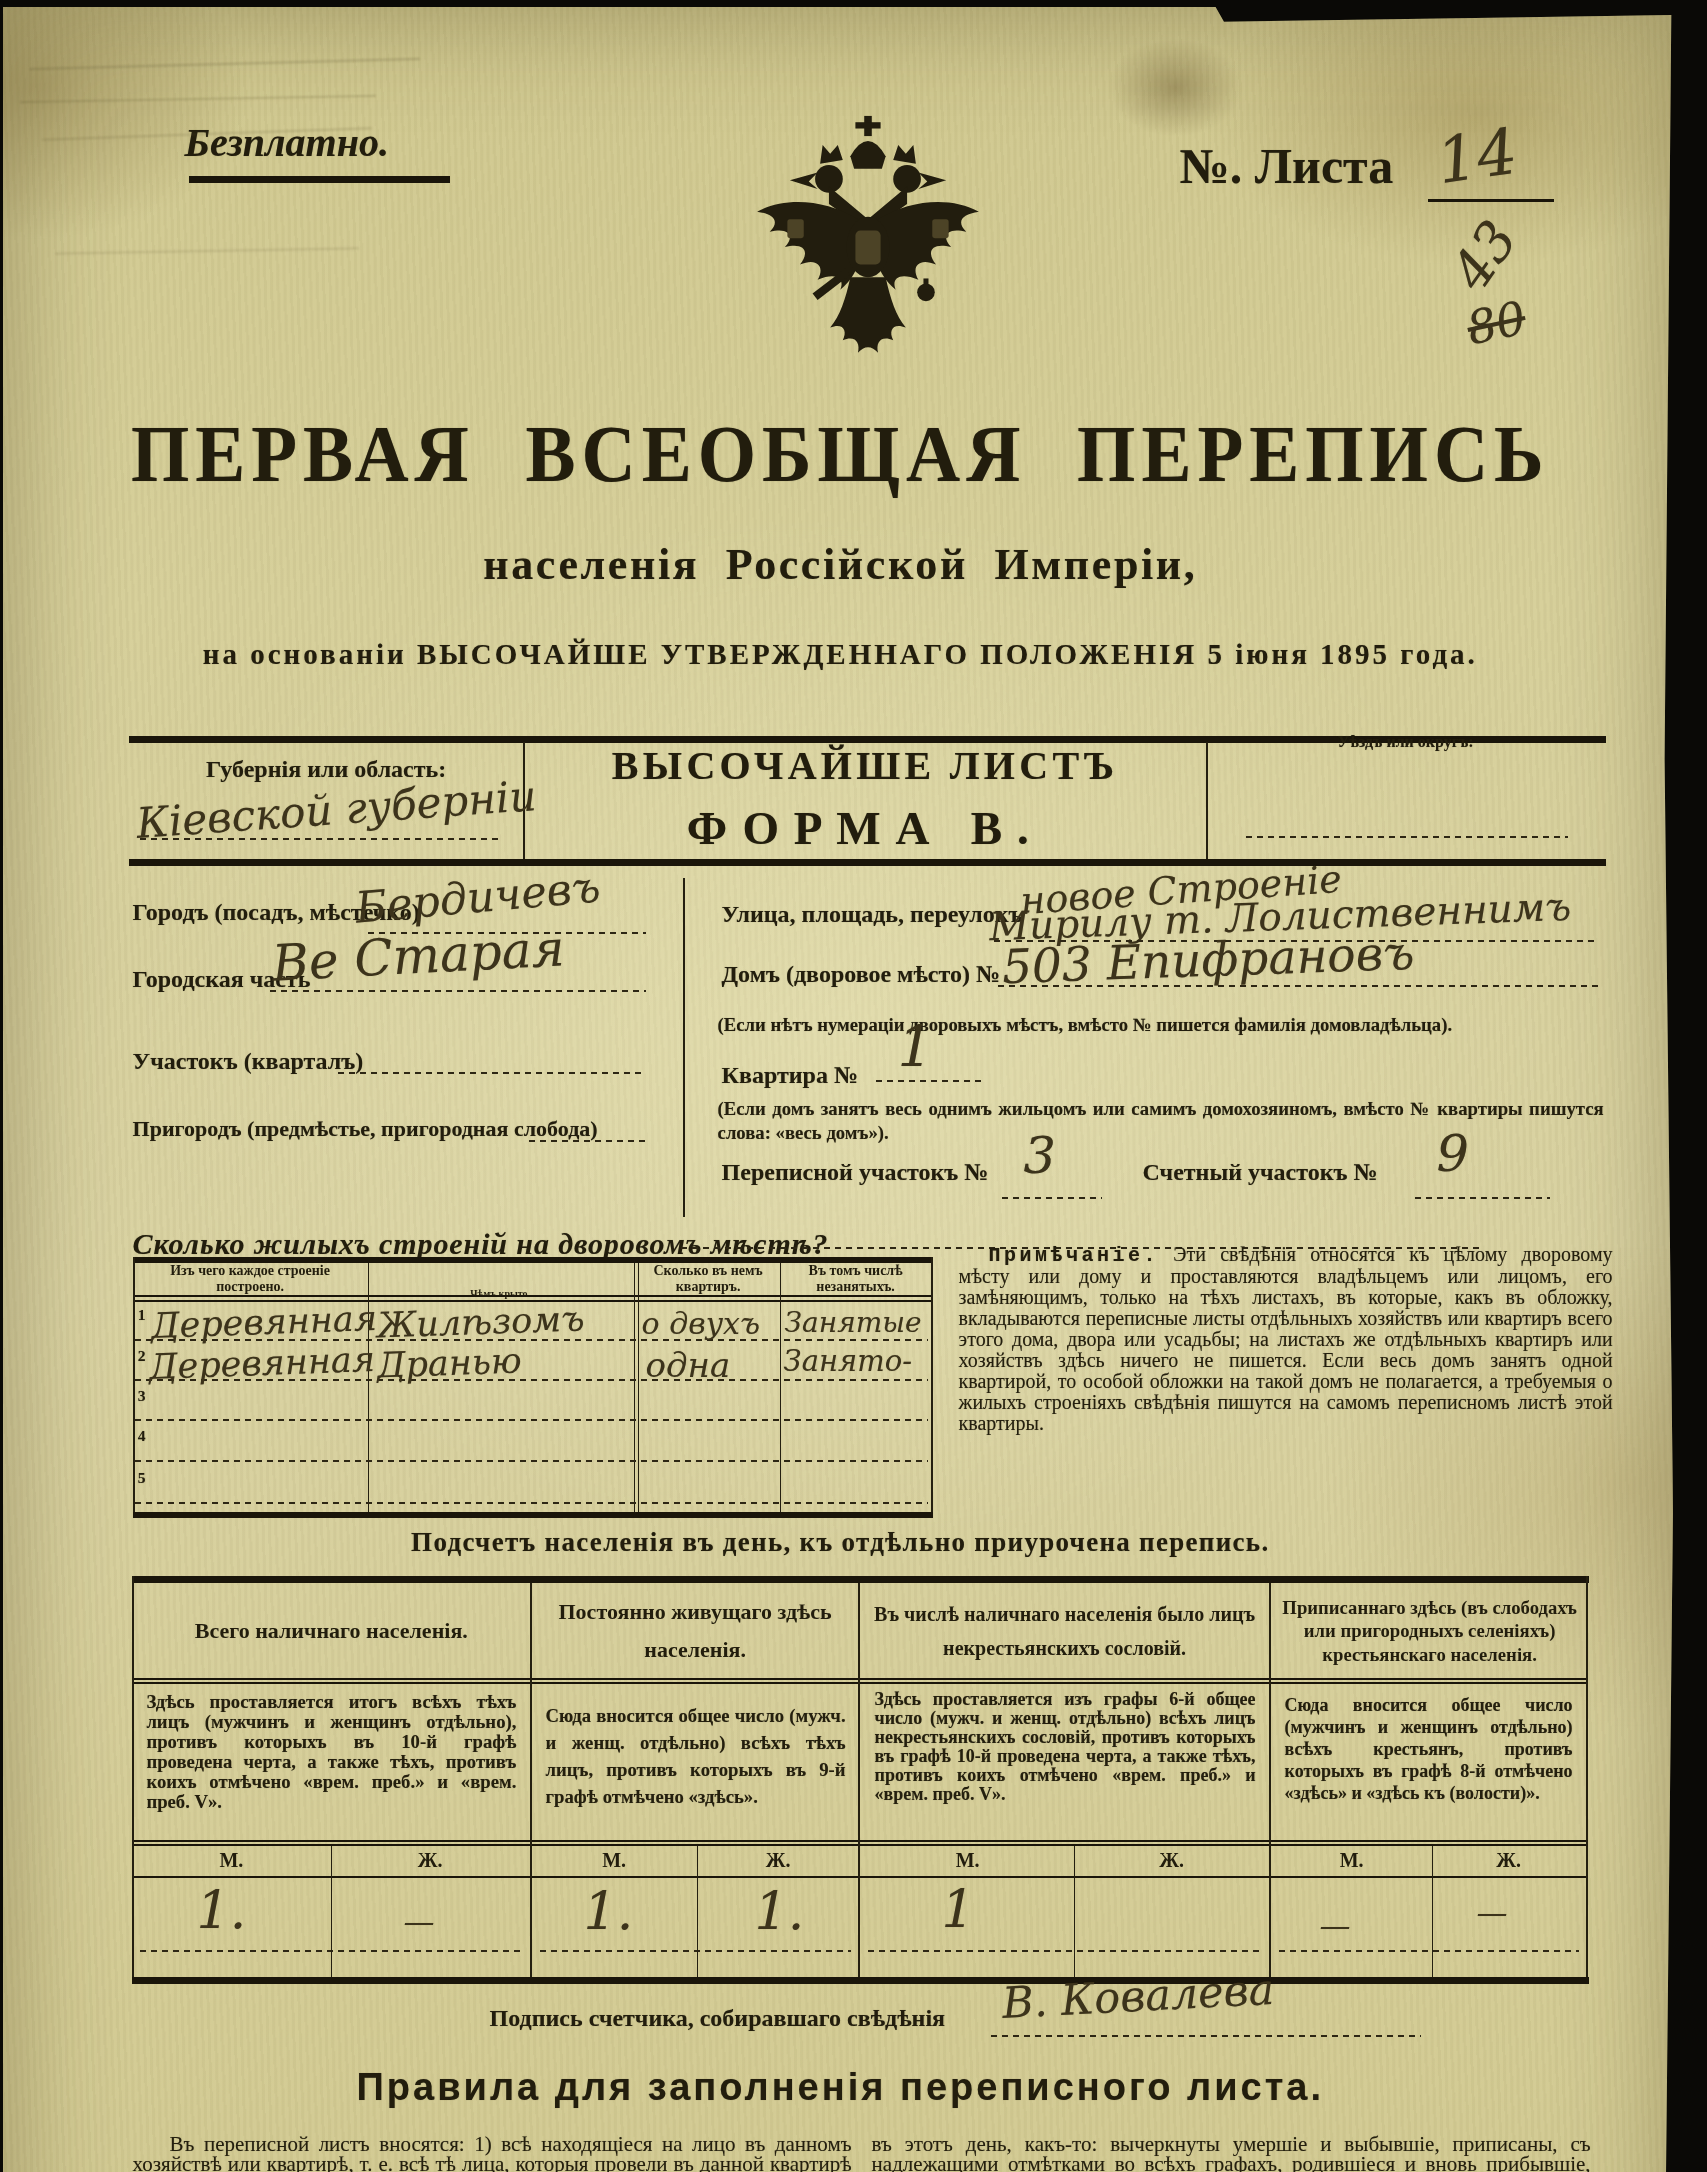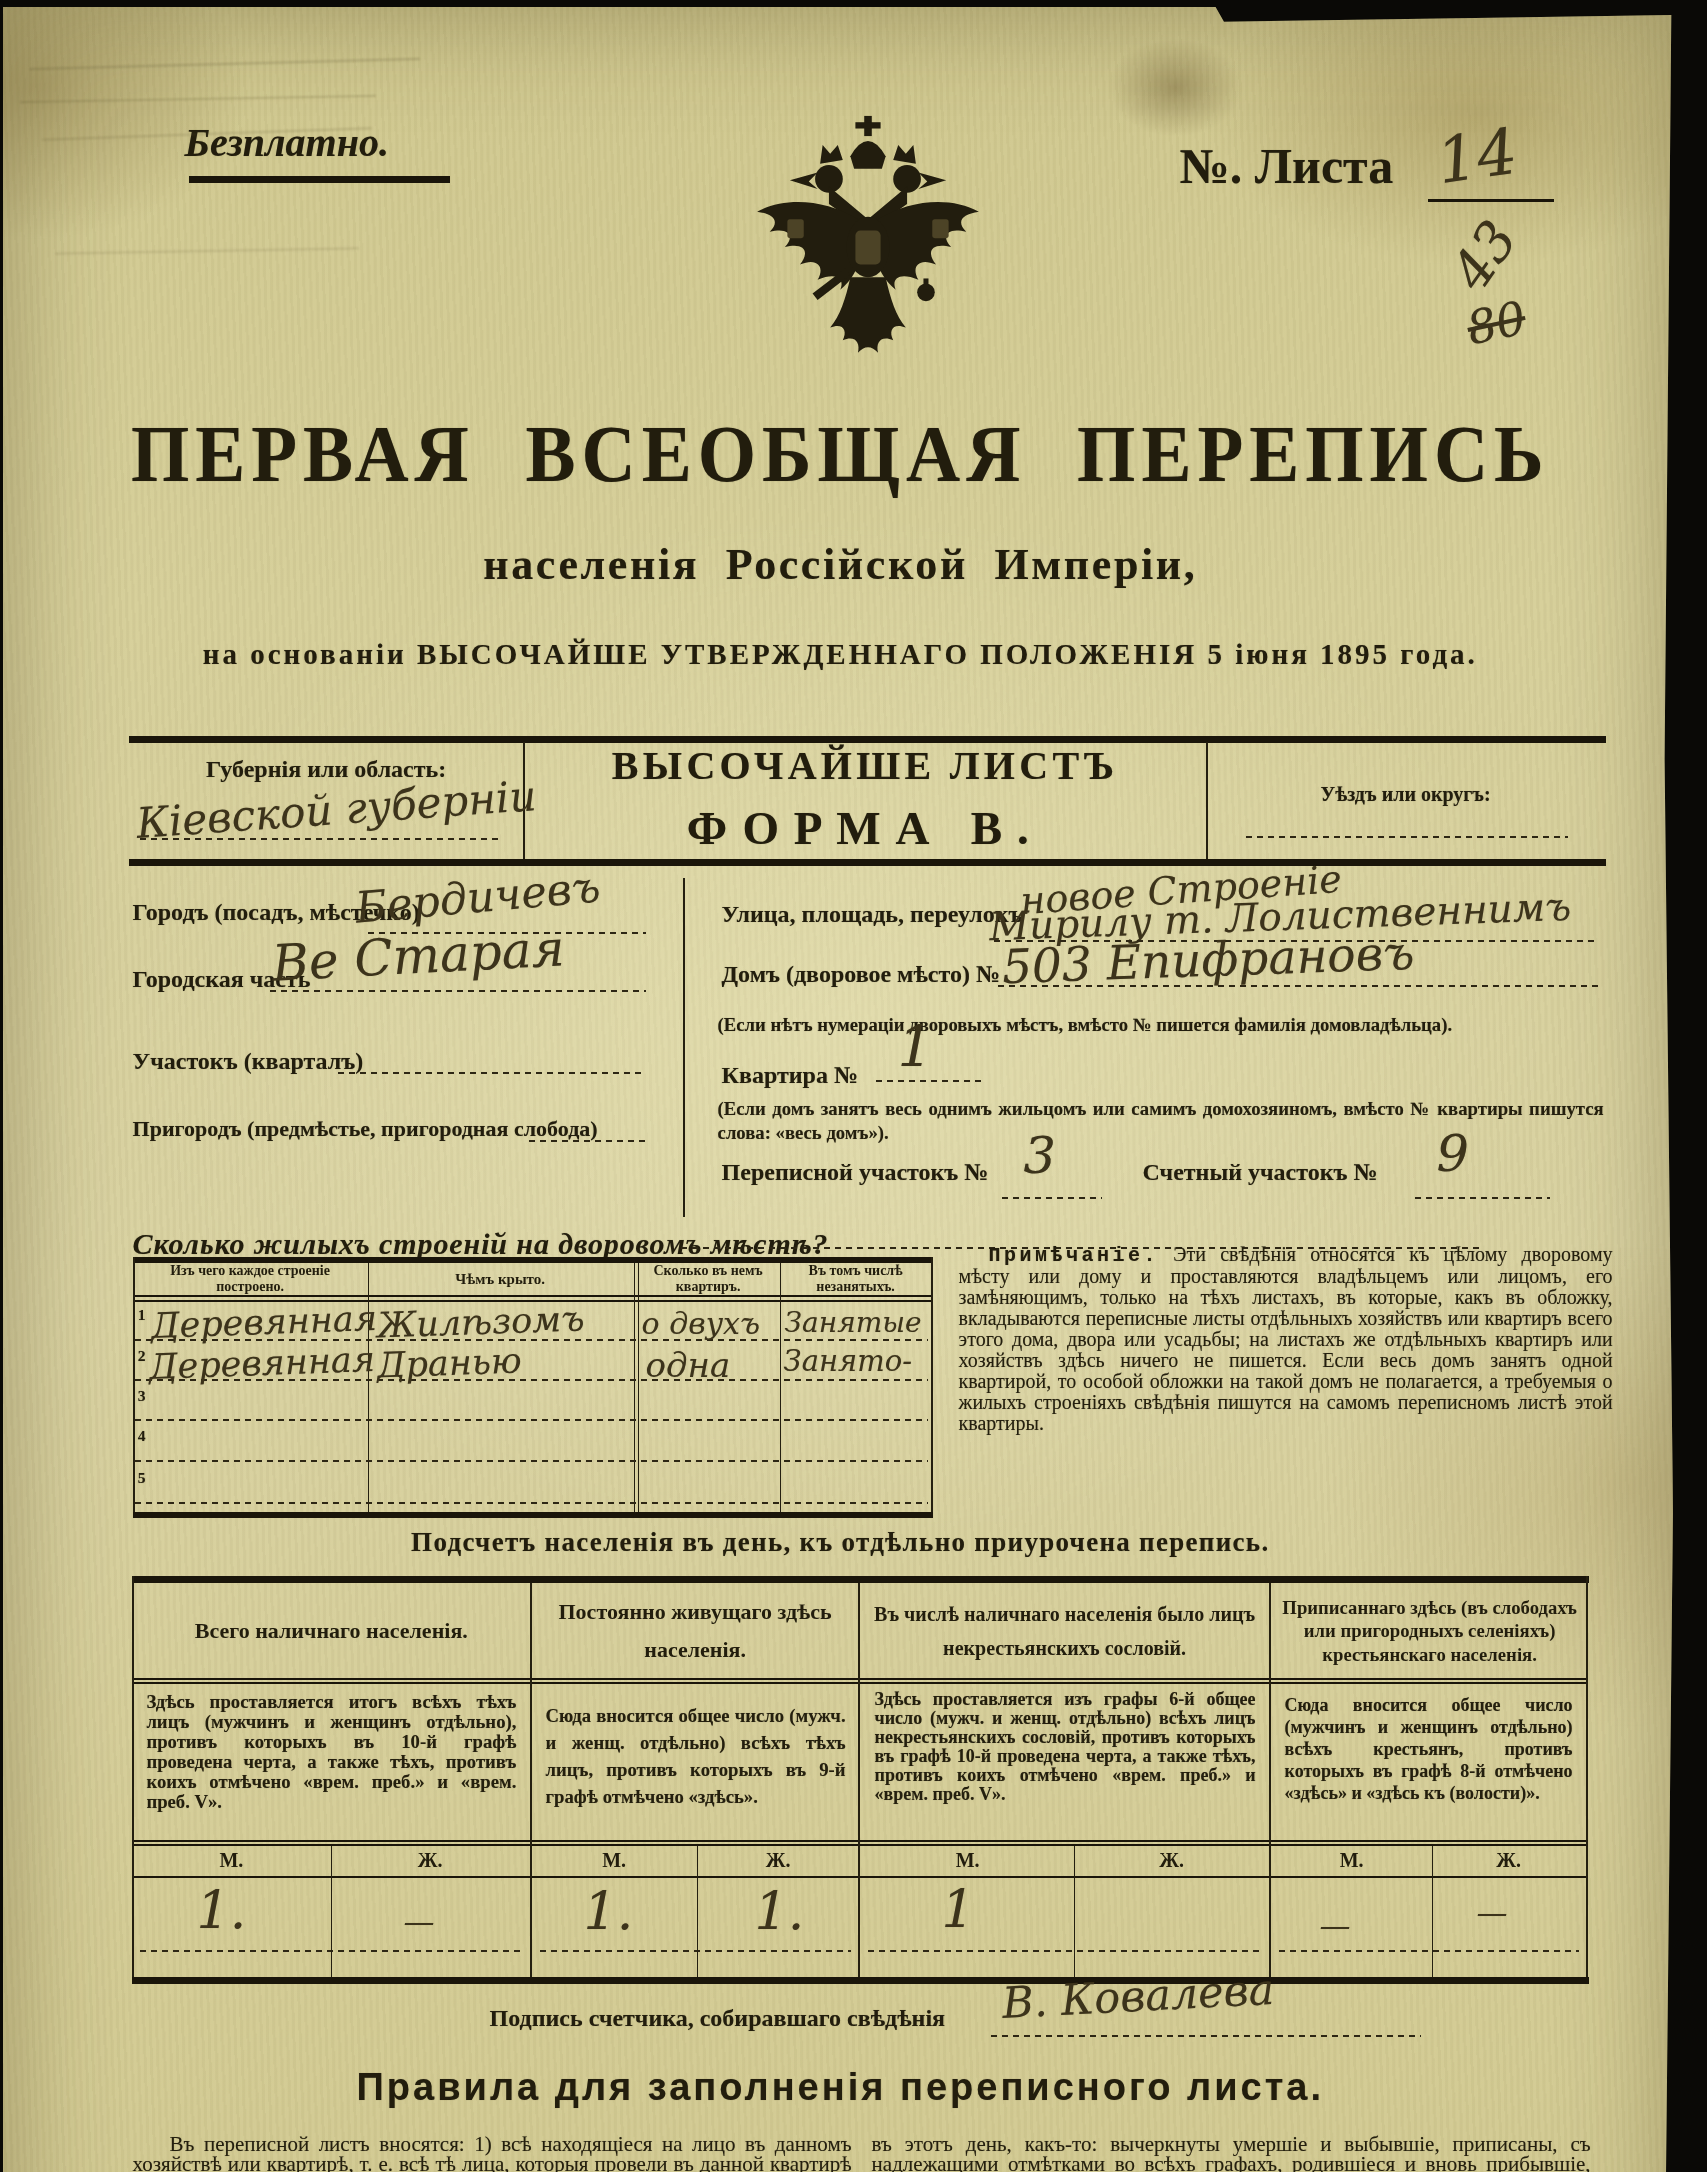--- a/index.html
+++ b/index.html
@@ -82,21 +82,21 @@
   <div class="abs vline" style="left:520px;top:735px;height:117px;"></div>
   <div class="abs vline" style="left:1203px;top:735px;height:117px;"></div>
 
   <div class="abs label cellhead" style="left:130px;top:749px;width:387px;font-size:24px;">Губернія или область:</div>
   <div class="abs hand" style="left:133px;top:778px;font-size:42px;transform:rotate(-4deg);">Кіевской губерніи</div>
   <div class="abs dotline" style="left:137px;top:831px;width:361px;"></div>
 
   <div class="abs label cellhead" style="left:526px;top:735px;width:673px;font-size:40px;letter-spacing:4.3px;">ВЫСОЧАЙШЕ ЛИСТЪ</div>
   <div class="abs label cellhead" style="left:526px;top:794px;width:673px;font-size:47px;letter-spacing:14.8px;">ФОРМА В.</div>
 
-  <div class="abs label cellhead" style="left:1212px;top:776px;width:382px;font-size:20px;">Уѣздъ или округъ:</div>
+  <div class="abs label cellhead" style="left:1212px;top:726px;width:382px;font-size:16px;">Уѣздъ или округъ:</div>
   <div class="abs dotline" style="left:1243px;top:829px;width:322px;"></div>
 
   <div class="abs label" style="left:130px;top:892px;font-size:24px;">Городъ (посадъ, мѣстечко)</div>
   <div class="abs hand" style="left:352px;top:865px;font-size:43px;transform:rotate(-5deg);">Бердичевъ</div>
   <div class="abs dotline" style="left:365px;top:925px;width:278px;"></div>
 
   <div class="abs label" style="left:130px;top:959px;font-size:24px;">Городская часть</div>
   <div class="abs hand" style="left:269px;top:920px;font-size:50px;transform:rotate(-3deg);">Ве Старая</div>
   <div class="abs dotline" style="left:267px;top:983px;width:376px;"></div>
 
@@ -129,21 +129,21 @@
   <div class="abs label" style="left:1140px;top:1152px;font-size:24px;">Счетный участокъ №</div>
   <div class="abs hand" style="left:1434px;top:1117px;font-size:51px;">9</div>
   <div class="abs dotline" style="left:1412px;top:1190px;width:135px;"></div>
 
   <div class="abs label" style="left:130px;top:1211px;font-size:30px;font-style:italic;letter-spacing:0.9px;margin-top:9px;">Сколько жилыхъ строеній на дворовомъ мѣстѣ?</div>
   <div class="abs dotline" style="left:678px;top:1240px;width:799px;"></div>
 
   <div class="abs" style="left:130px;top:1250px;width:800px;height:261px;">
     <div class="abs hline" style="left:0;top:0;width:800px;height:6px;"></div>
     <div class="abs cellhead" style="left:3.5px;top:7px;width:228px;height:29px;font-size:14px;line-height:16px;">Изъ чего каждое строеніе построено.</div>
-    <div class="abs cellhead" style="left:237px;top:7px;width:261px;height:29px;font-size:15px;line-height:16px;text-align:center;">Чѣмъ крыто.</div>
+    <div class="abs cellhead" style="left:237px;top:22px;width:261px;height:29px;font-size:10px;line-height:16px;text-align:center;">Чѣмъ крыто.</div>
     <div class="abs cellhead" style="left:507px;top:7px;width:137px;height:29px;font-size:14px;line-height:16px;">Сколько въ немъ квартиръ.</div>
     <div class="abs cellhead" style="left:650px;top:7px;width:146px;height:29px;font-size:14px;line-height:16px;">Въ томъ числѣ незанятыхъ.</div>
     <div class="abs hline" style="left:0.9px;top:38px;width:798px;height:2.2px;"></div>
     <div class="abs hline" style="left:0.9px;top:43px;width:798px;height:1.7px;"></div>
 
     <div class="abs vline" style="left:0;top:0;height:261px;"></div>
     <div class="abs vline" style="left:235px;top:6px;height:249px;width:1.7px;"></div>
     <div class="abs vline" style="left:501px;top:6px;height:249px;width:1.7px;"></div>
     <div class="abs vline" style="left:505px;top:6px;height:249px;width:1.7px;"></div>
     <div class="abs vline" style="left:647px;top:6px;height:249px;width:1.7px;"></div>

